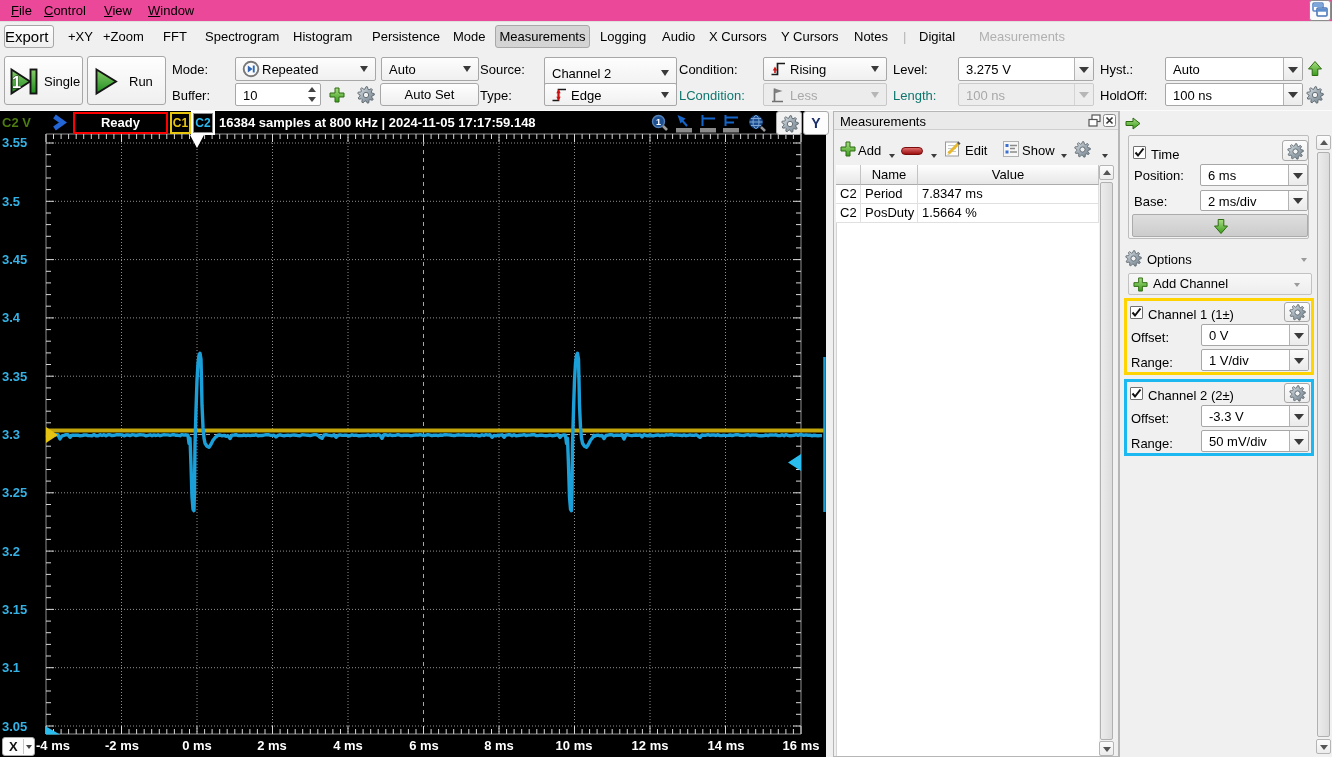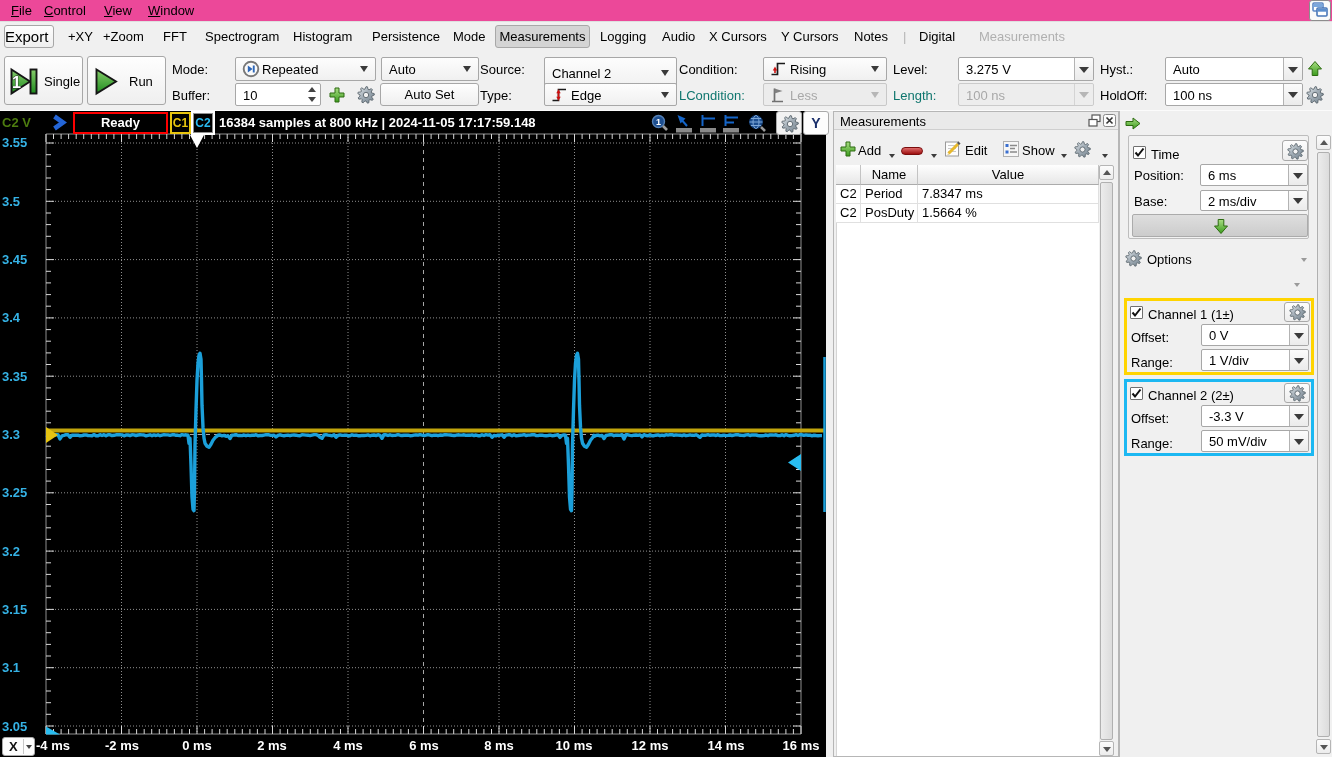--- a/index.html
+++ b/index.html
@@ -390,20 +390,26 @@
 <div class="a" style="left:12px;top:103px;width:176px;height:23px;background:linear-gradient(#dedede,#cccccc);border:1px solid #ababab;border-radius:2px">
       <svg width="14" height="15" style="position:absolute;left:81px;top:4px">
         <use href="#dna"></use>
       </svg>
     </div>
 <svg width="17" height="17" style="position:absolute;left:5px;top:139px">
       <use href="#gear"></use>
     </svg>
 <span class="lbl" style="left:27px;top:141px">Options</span>
 <span style="position:absolute;left:181px;top:147px;width:0;height:0;border-left:3.5px solid transparent;border-right:3.5px solid transparent;border-top:4.5px solid #9a9a9a"></span>
+<div class="a" style="left:8px;top:162px;width:184px;height:22px;background:linear-gradient(#f8f8f8,#ededed);border:1px solid #c2c2c2;border-radius:2px">
+      <svg width="15" height="15" style="position:absolute;left:4px;top:3px">
+        <use href="#plus"></use>
+      </svg>
+      <span style="position:absolute;left:24px;top:2px">Add Channel</span>
+    </div>
 <span style="position:absolute;left:174px;top:172px;width:0;height:0;border-left:3.5px solid transparent;border-right:3.5px solid transparent;border-top:4.5px solid #9a9a9a"></span>
 <div class="a" style="left:4px;top:187px;width:190px;height:77px;border:3px solid #ffd400;background:#f0f0f0"></div>
 <div class="cb" style="left:10px;top:195px">
       <svg width="13" height="13" viewBox="0 0 13 13" style="position:absolute;left:-1px;top:-1px">
         <use href="#chk"></use>
       </svg>
     </div>
 <span class="lbl" style="left:28px;top:196px">Channel 1 (1±)</span>
 <div class="gbtn" style="left:164px;top:191px;width:26px;height:20px">
       <svg width="17" height="17" style="position:absolute;left:4px;top:1px">

